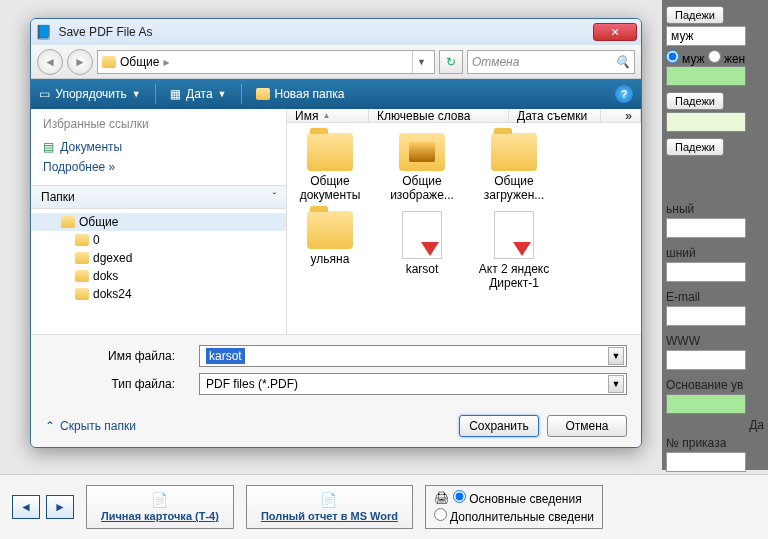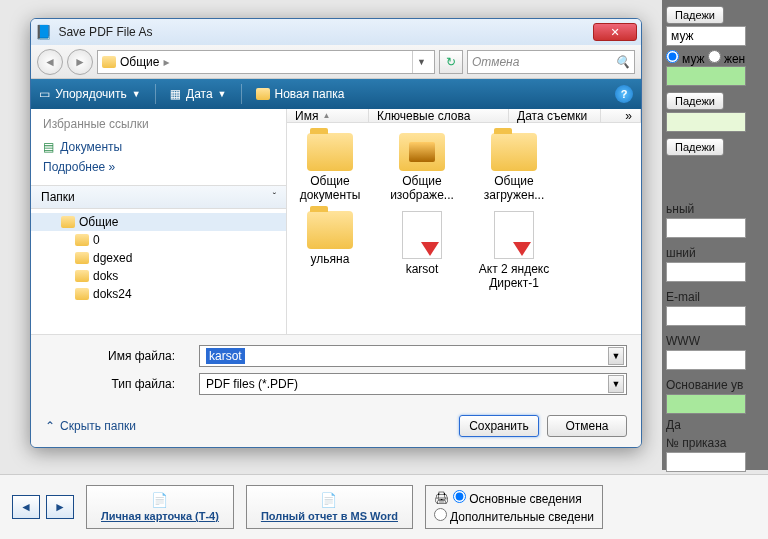--- a/index.html
+++ b/index.html
@@ -99,21 +99,21 @@
   <span class="bg-label">ьный</span>
   <input class="bg-input" style="">
   <span class="bg-label">шний</span>
   <input class="bg-input" style="">
   <span class="bg-label">E-mail</span>
   <input class="bg-input" style="">
   <span class="bg-label">WWW</span>
   <input class="bg-input" style="">
   <span class="bg-label">Основание ув</span>
   <div class="bg-green"></div>
-  <span class="bg-label" style="text-align:left">Да</span>
+  <span class="bg-label" style="text-align:right">Да</span>
   <span class="bg-label">№ приказа</span>
   <input class="bg-input" style="">
   <span class="bg-label">Дата при</span>
   <div class="bg-pill">Уволить Со</div>
 </div>
 
 <div class="bottom-bar">
   <div class="nav-btns">
     <div class="nav-btn">◄</div>
     <div class="nav-btn">►</div>

